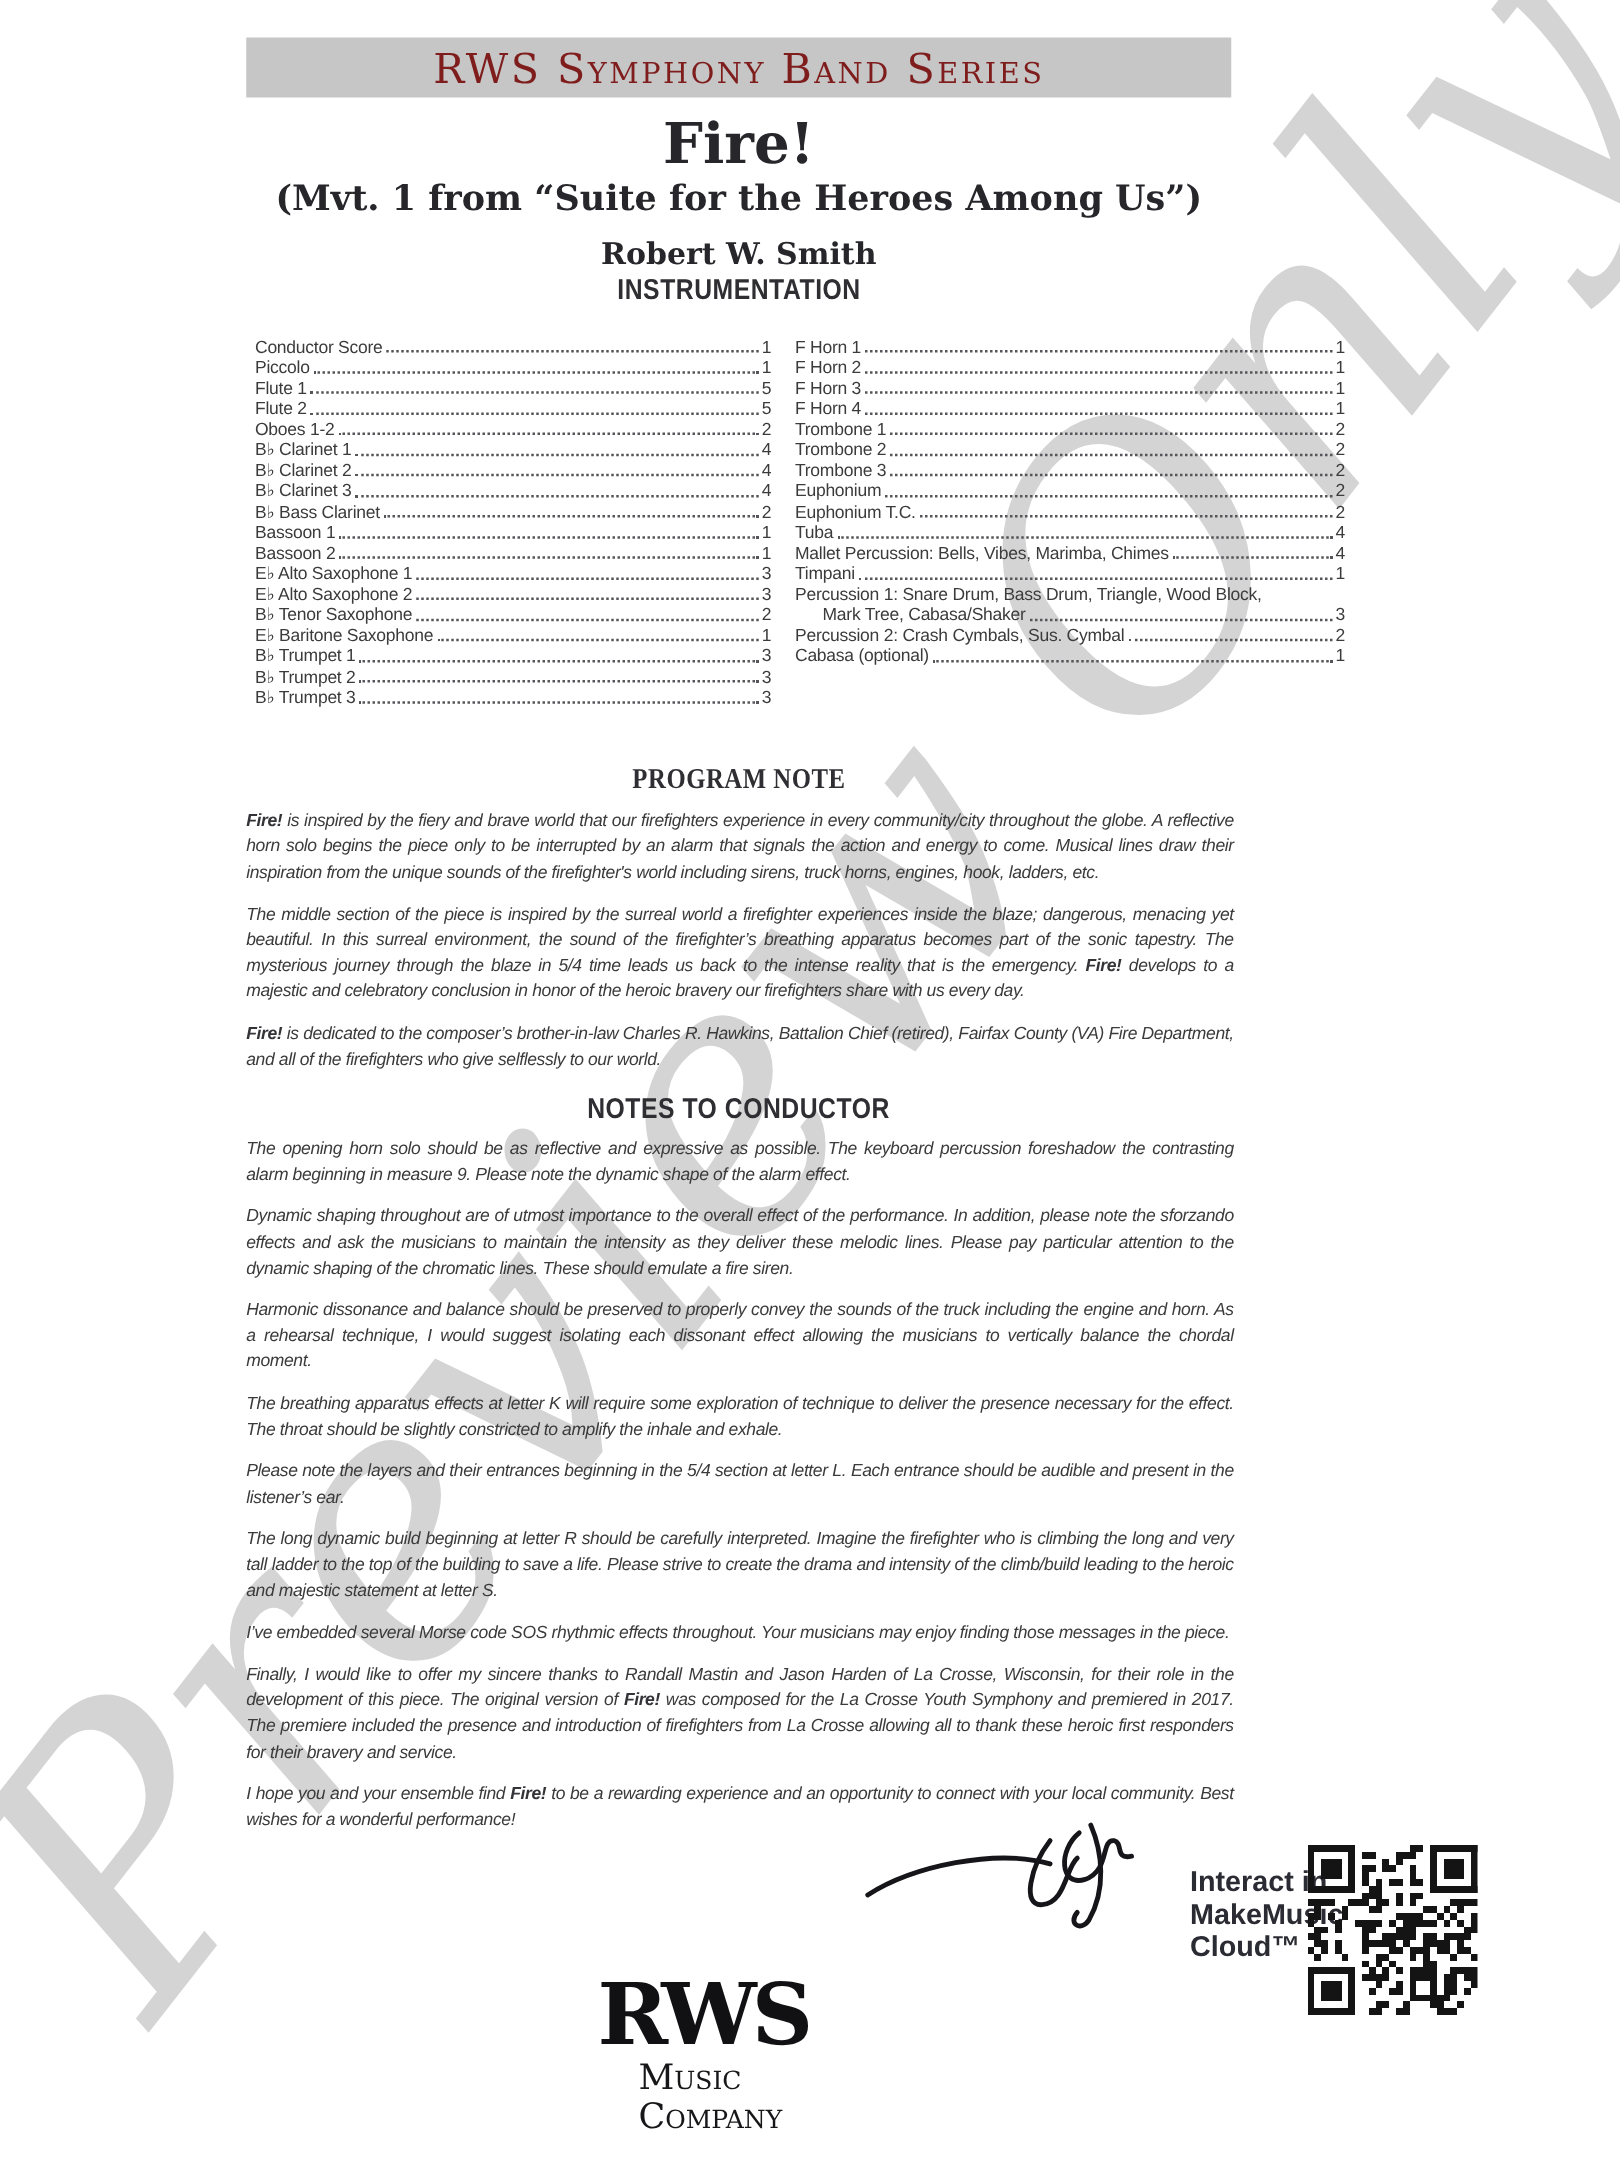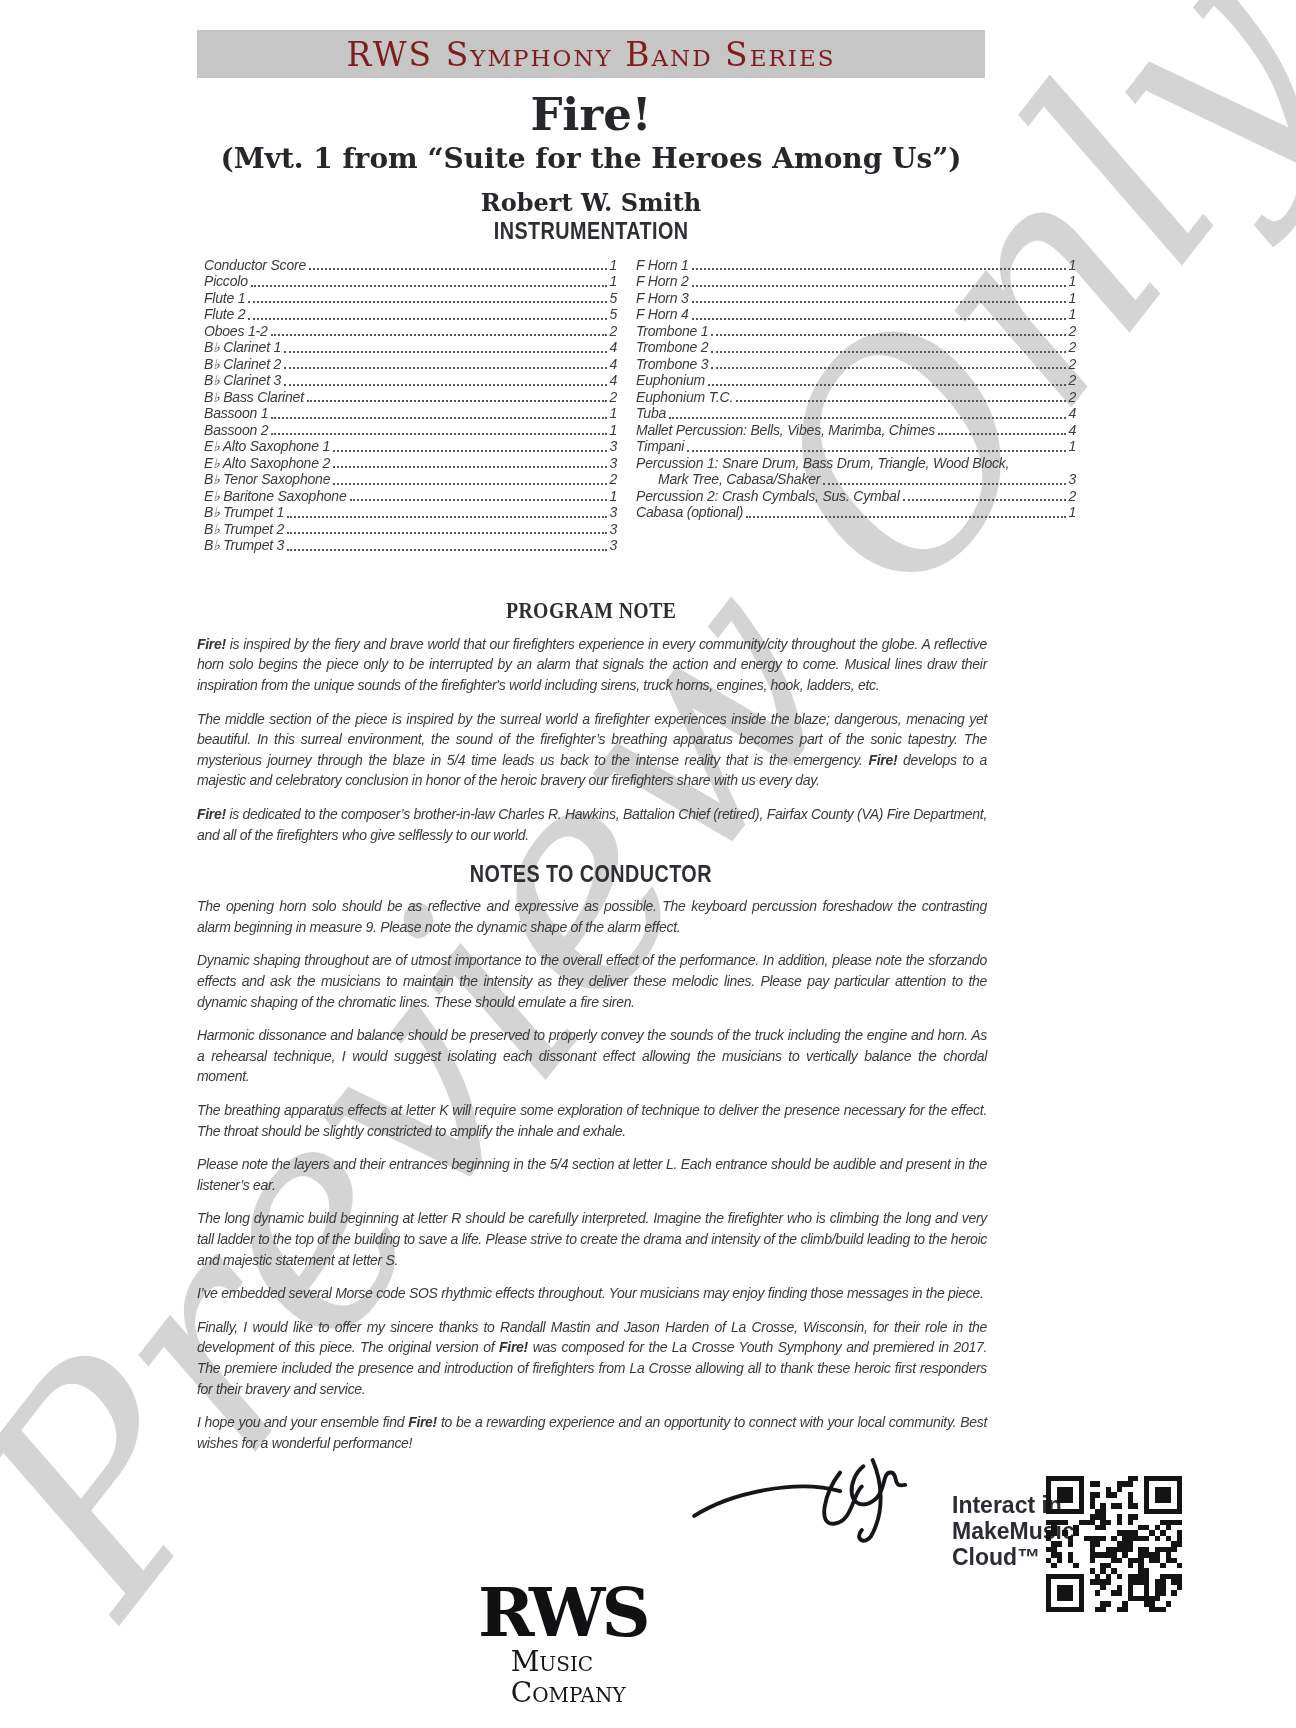--- a/index.html
+++ b/index.html
@@ -17,21 +17,21 @@
         font-family:"DejaVu Serif",serif;color:#26262b;}
   .title{font-size:45px;font-weight:bold;margin-top:12px;line-height:1.1;}
   .subtitle{font-size:28px;font-weight:bold;margin-top:2px;line-height:1.2;}
   .composer{font-size:24px;font-weight:bold;margin-top:14px;line-height:1.2;}
   .section-heading{width:788px;margin-left:197px;text-align:center;}
   .sh-inner{display:inline-block;font-weight:bold;font-size:23px;color:#2e2e33;
         transform:scaleX(0.86);letter-spacing:0.5px;}
   .sh-instrumentation{}
   .sh-program{margin-top:44px;font-family:Liberation Serif, serif;}
   .sh-notes{margin-top:16px;}
-  .inst{display:flex;margin-left:204px;margin-top:12px;width:872px;font-style:italic;}
+  .inst{display:flex;margin-left:204px;margin-top:24px;width:872px;}
   .inst-col-left{width:413px;margin-right:19px;}
   .inst-col-right{width:440px;}
   .i-row{display:flex;align-items:flex-end;font-size:14px;line-height:16.5px;
         color:#3b3b3b;letter-spacing:-0.2px;}
   .i-name{white-space:nowrap;}
   .i-indent{padding-left:22px;}
   .i-dots{flex:1;border-bottom:2px dotted #55555a;margin:0 2px 3px 3px;}
   .i-num{white-space:nowrap;}
   .paras{width:790px;margin-left:197px;text-align:justify;font-size:14px;
         letter-spacing:-0.3px;line-height:20.6px;color:#3b3b3b;}

